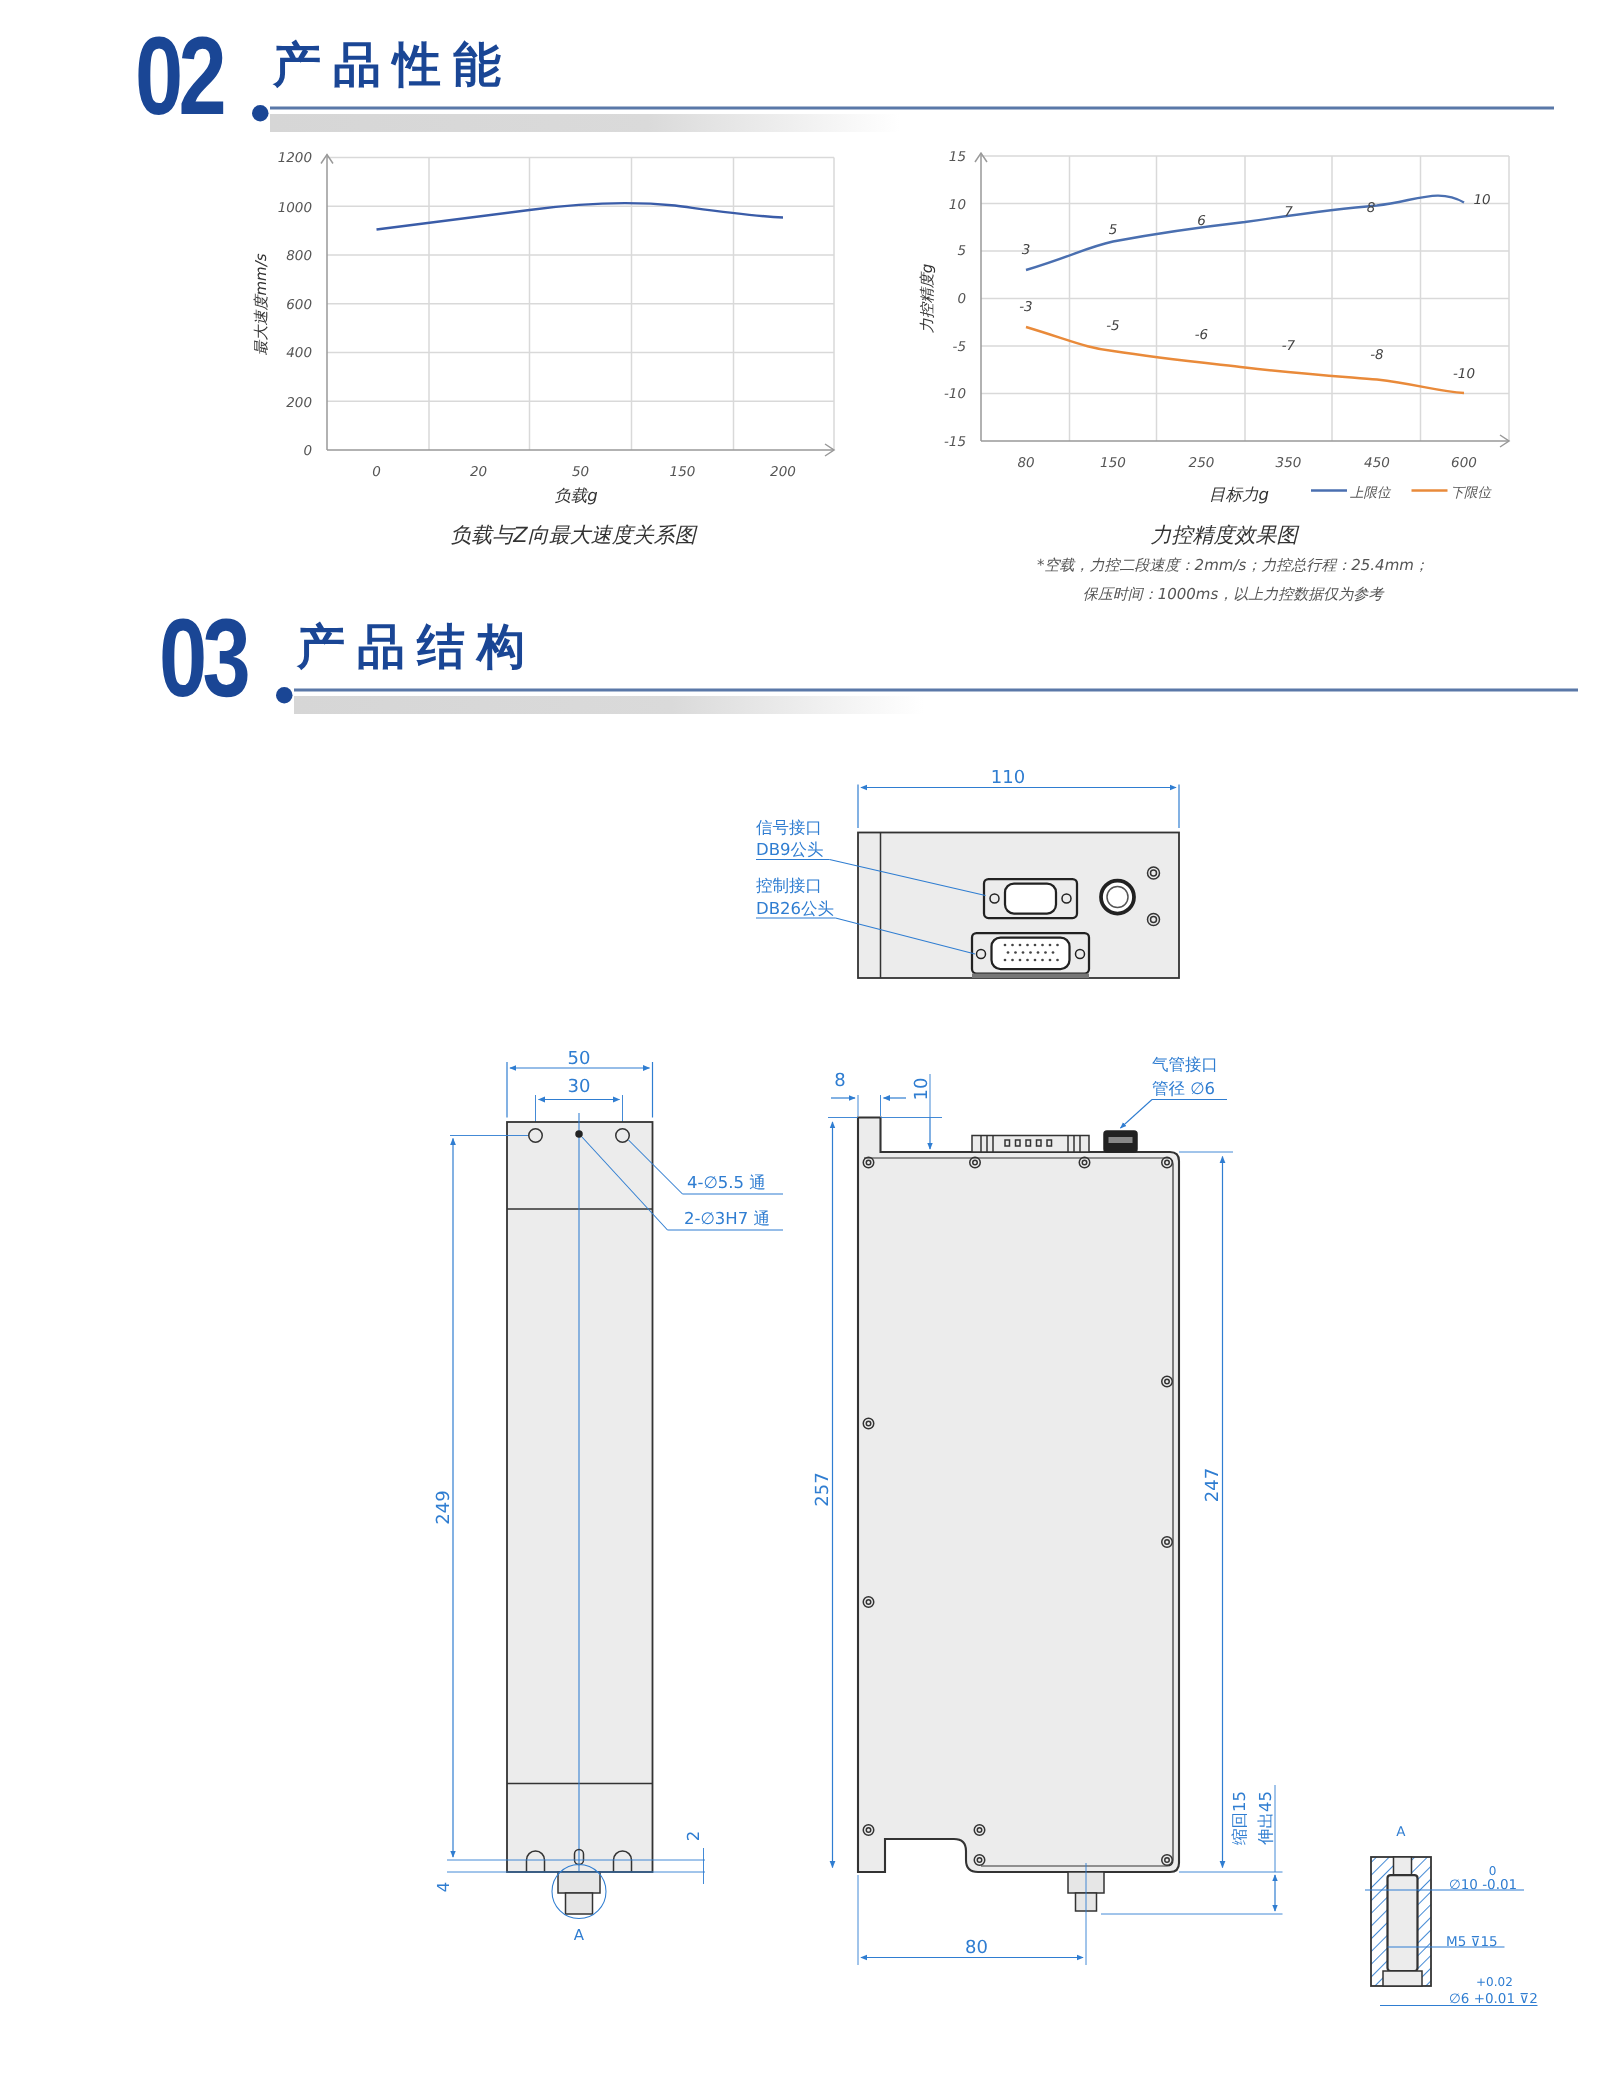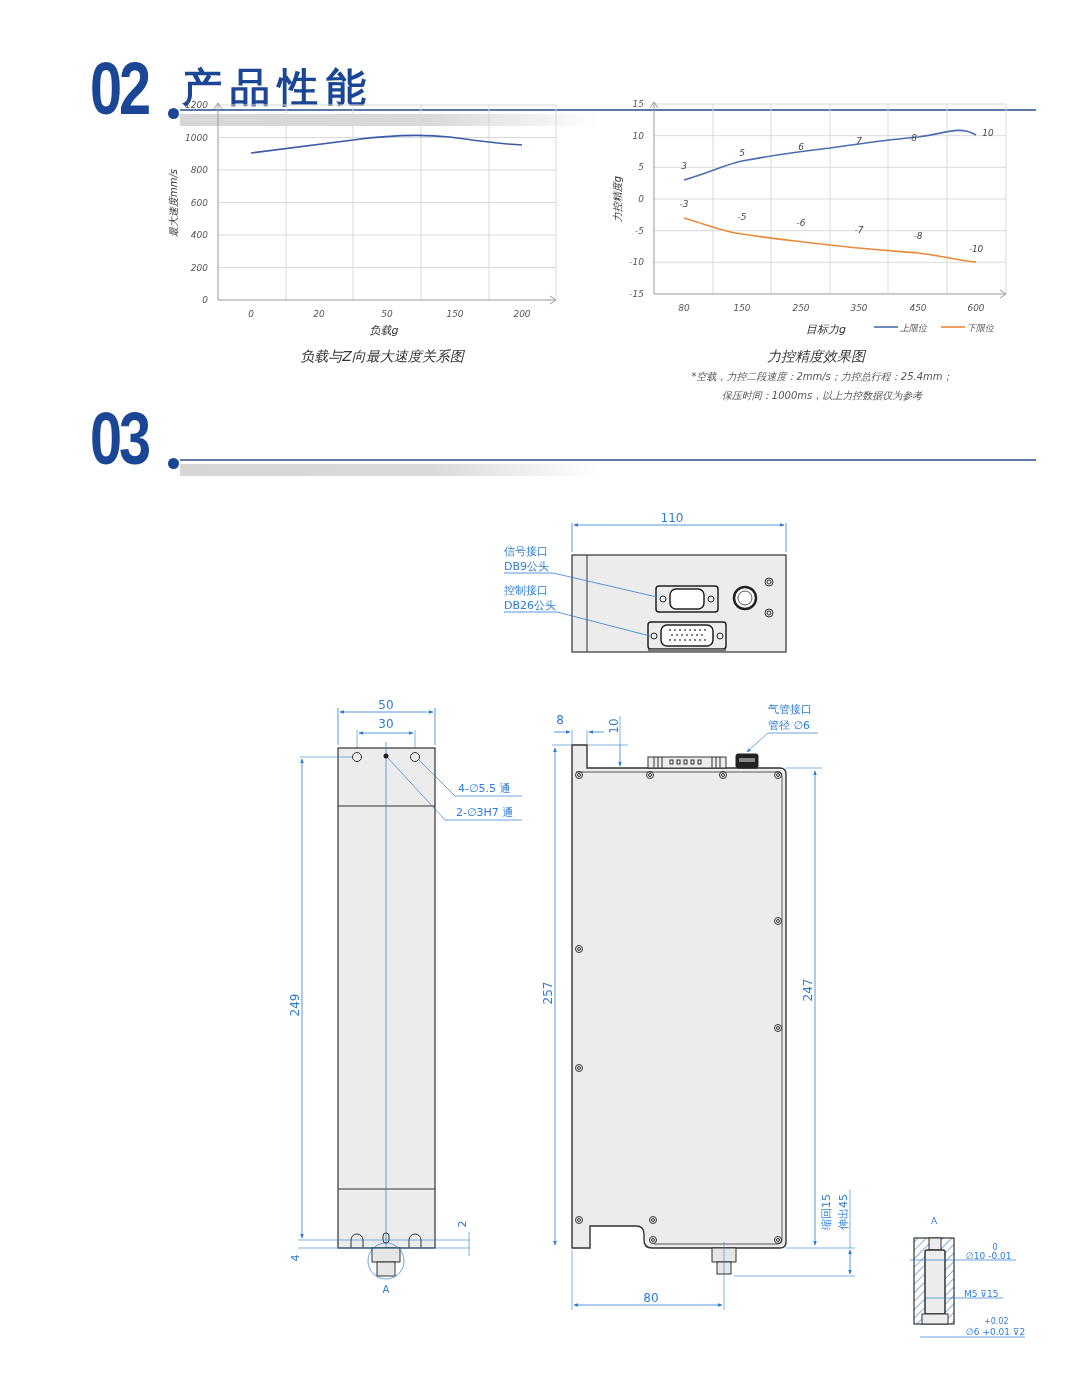--- a/index.html
+++ b/index.html
@@ -1,30 +1,30 @@
 <!DOCTYPE html>
 <html><head>
 <meta charset="utf-8">
 <style>
   html,body{margin:0;padding:0;background:#fff;}
   body{width:1080px;height:1399px;position:relative;overflow:hidden;font-family:"DejaVu Sans","Liberation Sans",sans-serif;color:#333;}
   .sec-head{position:absolute;left:90px;width:950px;height:90px;}
   .sec-num{position:absolute;left:0;top:0;font-family:"Liberation Sans","DejaVu Sans",sans-serif;font-weight:bold;font-size:74px;line-height:86px;color:#1a4695;letter-spacing:-4px;transform:scaleX(0.78);transform-origin:left top;}
   .sec-dot{position:absolute;left:78px;top:62px;width:11px;height:11px;border-radius:50%;background:#1a4695;}
-  .sec-title{position:absolute;left:92px;top:14px;font-size:40px;font-weight:bold;color:#1a4695;letter-spacing:8px;}
+  .sec-title{position:absolute;left:92px;top:14px;font-size:32px;font-weight:bold;color:#1a4695;letter-spacing:8px;}
   .sec-line{position:absolute;left:90px;top:63px;width:856px;height:2px;background:#5a78a8;}
   .sec-bar{position:absolute;left:90px;top:68px;width:420px;height:12px;background:linear-gradient(90deg,#d6d6d6 0%,#dadada 60%,#fff 100%);}
   .chart{position:absolute;font-style:italic;}
   svg text{font-family:"DejaVu Sans","Liberation Sans",sans-serif;}
   .dim{fill:#2f7dd1;}
 </style>
 </head>
 <body>
 
-<div class="sec-head" style="top:8px;margin-top:38px;">
+<div class="sec-head" style="top:8px;">
   <div class="sec-num">02</div>
   <div class="sec-dot"></div>
   <div class="sec-title">产品性能</div>
   <div class="sec-line"></div>
   <div class="sec-bar"></div>
 </div>
 
 <div class="chart" style="left:160px;top:95px;width:410px;height:275px;">
   <svg width="410" height="275">
 
@@ -135,23 +135,24 @@
       <text x="296" y="236" font-size="9" fill="#555">上限位</text>
       <line x1="337" y1="232" x2="361" y2="232" stroke="#e98a3a" stroke-width="1.6"></line>
       <text x="363" y="236" font-size="9" fill="#555">下限位</text>
     </g>
     <text x="212" y="266" font-size="14" fill="#333" text-anchor="middle">力控精度效果图</text>
     <text x="218" y="285" font-size="10" fill="#555" text-anchor="middle">*空载，力控二段速度：2mm/s；力控总行程：25.4mm；</text>
     <text x="218" y="304" font-size="10" fill="#555" text-anchor="middle">保压时间：1000ms，以上力控数据仅为参考</text>
   </svg>
 </div>
 
-<div class="sec-head" style="top:396px;">
+<div class="sec-head" style="top:396px;margin-left:16px;">
   <div class="sec-num">03</div>
   <div class="sec-dot"></div>
+  <div class="sec-title">产品结构</div>
   <div class="sec-line"></div>
   <div class="sec-bar"></div>
 </div>
 
 <svg width="1080" height="1399" style="position:absolute;left:0;top:0;pointer-events:none;">
   <defs>
     <marker id="arr" viewBox="0 0 10 10" refX="9" refY="5" markerWidth="6" markerHeight="6" orient="auto-start-reverse">
       <path d="M0,1 L10,5 L0,9 z" fill="#2f7dd1"></path>
     </marker>
     <pattern id="hatch" width="6" height="6" patternUnits="userSpaceOnUse" patternTransform="rotate(45)">

